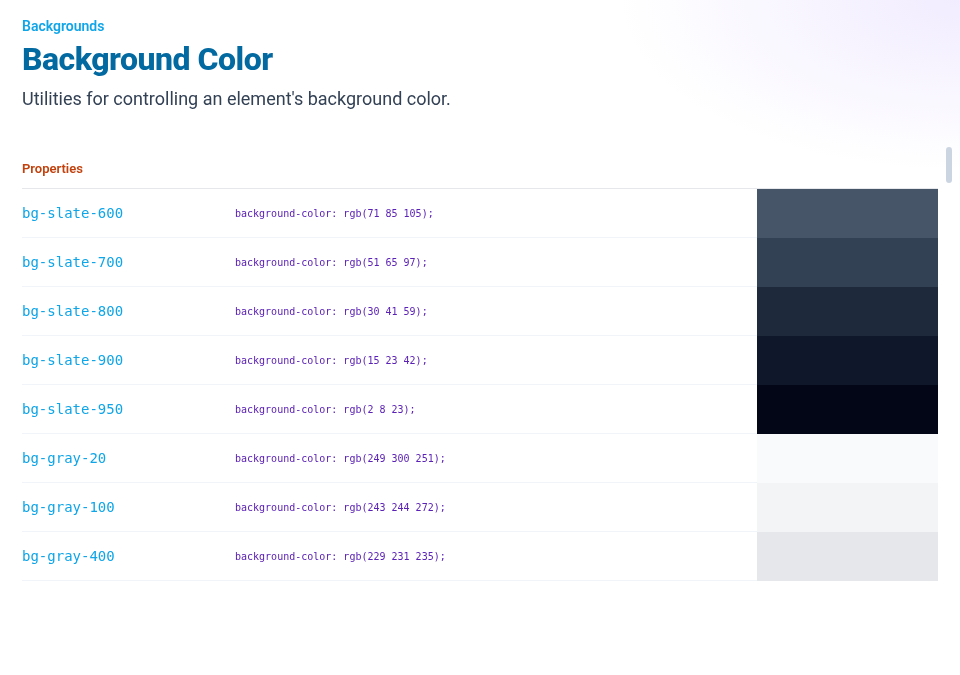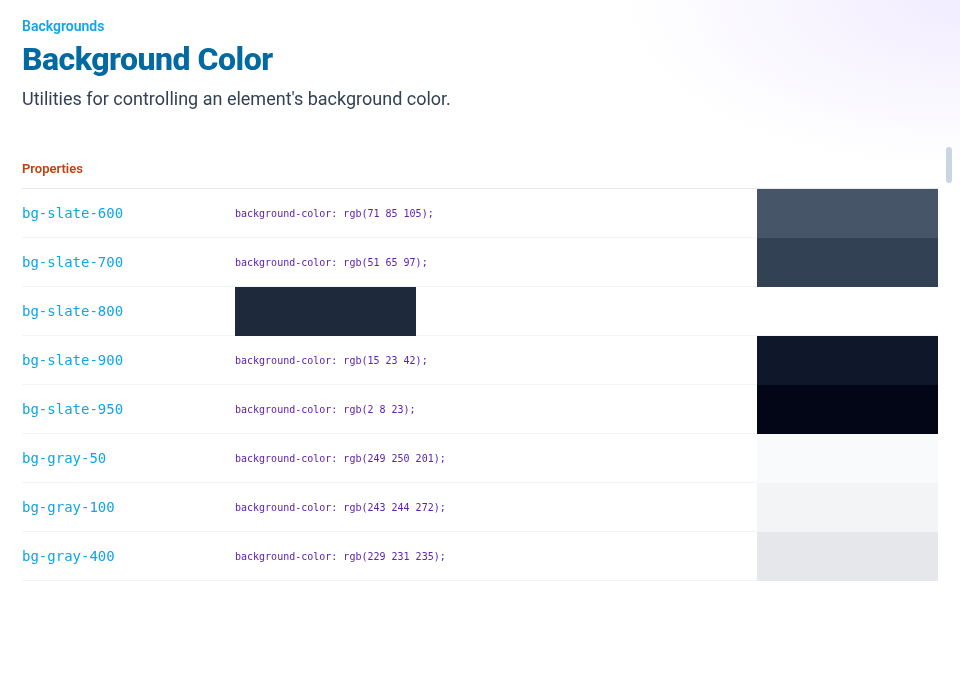--- a/index.html
+++ b/index.html
@@ -128,35 +128,36 @@
           <div class="td-props">background-color: rgb(71 85 105);</div>
           <div class="td-swatch" style="background-color: rgb(71, 85, 105);"></div>
         </div>
         <div class="table-row">
           <div class="td-class">bg-slate-700</div>
           <div class="td-props">background-color: rgb(51 65 97);</div>
           <div class="td-swatch" style="background-color: rgb(51, 65, 85);"></div>
         </div>
         <div class="table-row">
           <div class="td-class">bg-slate-800</div>
+          <div class="td-props">background-color: rgb(30 41 59);</div>
           <div class="td-swatch" style="background-color: rgb(30, 41, 59);"></div>
         </div>
         <div class="table-row">
           <div class="td-class">bg-slate-900</div>
           <div class="td-props">background-color: rgb(15 23 42);</div>
           <div class="td-swatch" style="background-color: rgb(15, 23, 42);"></div>
         </div>
         <div class="table-row">
           <div class="td-class">bg-slate-950</div>
           <div class="td-props">background-color: rgb(2 8 23);</div>
           <div class="td-swatch" style="background-color: rgb(2, 6, 23);"></div>
         </div>
         <div class="table-row">
-          <div class="td-class">bg-gray-50</div>
-          <div class="td-props">background-color: rgb(249 250 201);</div>
+          <div class="td-class">bg-gray-20</div>
+          <div class="td-props">background-color: rgb(249 300 251);</div>
           <div class="td-swatch" style="background-color: rgb(249, 250, 251);"></div>
         </div>
         <div class="table-row">
           <div class="td-class">bg-gray-100</div>
           <div class="td-props">background-color: rgb(243 244 272);</div>
           <div class="td-swatch" style="background-color: rgb(243, 244, 246);"></div>
         </div>
         <div class="table-row">
           <div class="td-class">bg-gray-400</div>
           <div class="td-props">background-color: rgb(229 231 235);</div>

